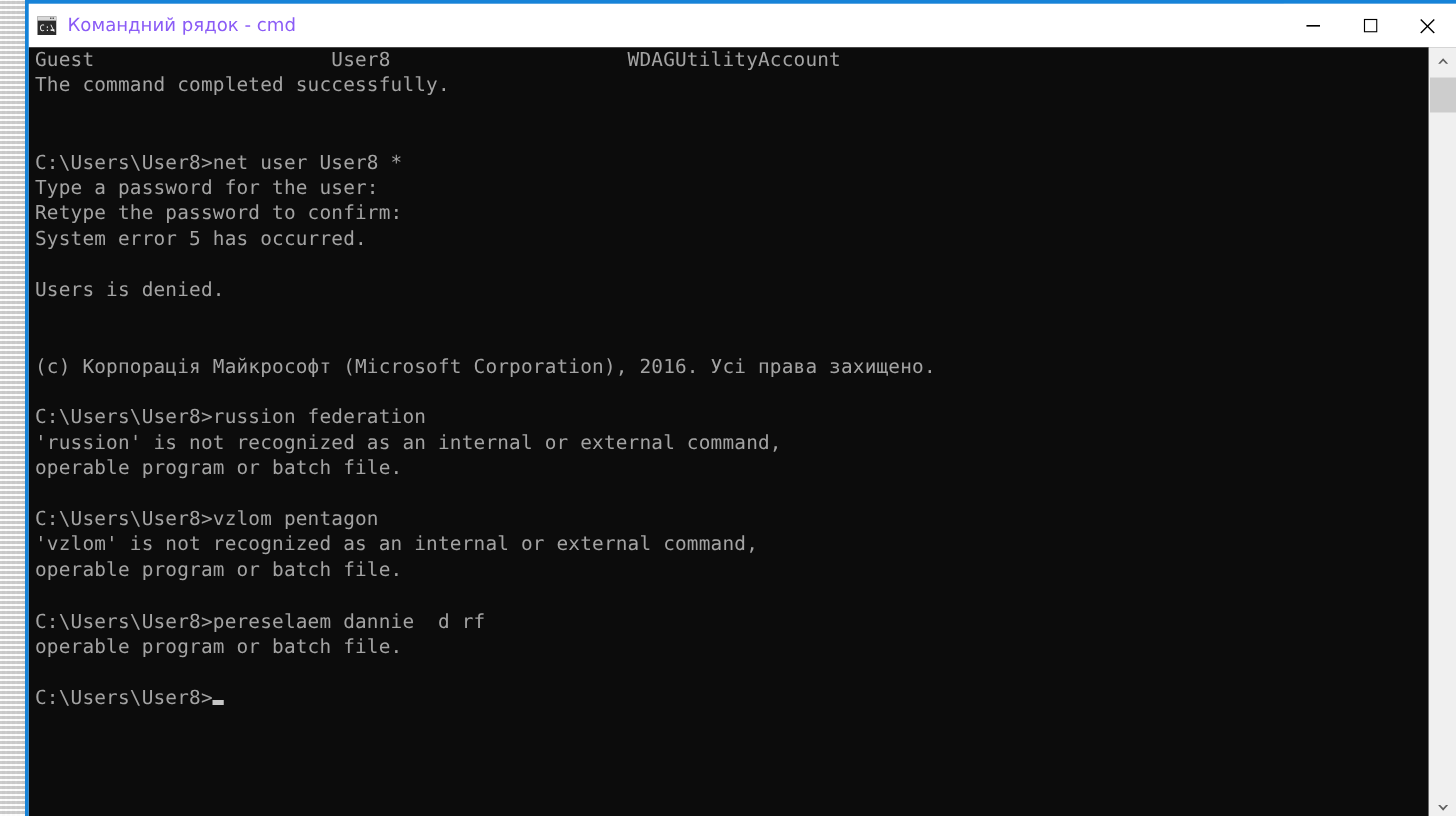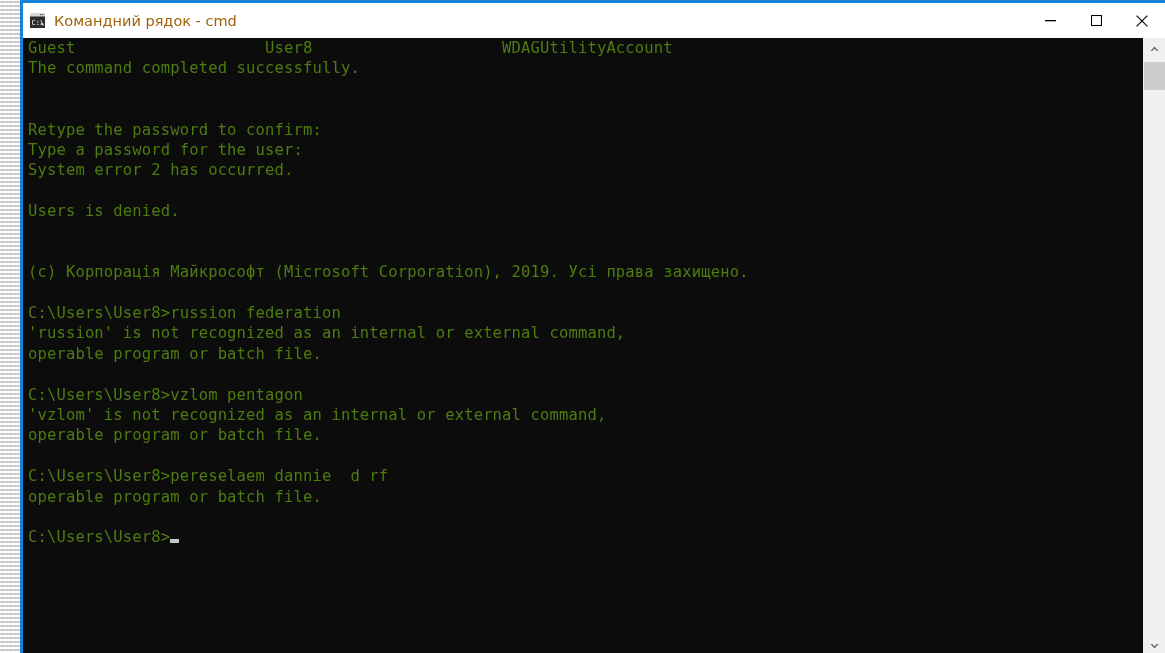--- a/index.html
+++ b/index.html
@@ -51,21 +51,21 @@
     width: 17px;
     height: 17px;
     margin-left: 6px;
     margin-right: 8px;
     flex: 0 0 auto;
     display: block;
   }
   #title-text {
     font-family: "DejaVu Sans", sans-serif;
     font-size: 14.5px;
-    color: #a16207;
+    color: #8b5cf6;
     white-space: nowrap;
     letter-spacing: 0px;
   }
   #window-controls {
     position: absolute;
     right: 0;
     top: 0;
     height: 35px;
     display: flex;
     align-items: stretch;
@@ -91,21 +91,21 @@
     flex: 1 1 auto;
     position: relative;
     padding: 0;
     overflow: hidden;
     background: #0c0c0c;
   }
   .console-line {
     font-family: "DejaVu Sans Mono", monospace;
     font-size: 15.5px;
     line-height: 20.4px;
-    color: #4d7c0f;
+    color: #a3a3a3;
     white-space: pre;
     letter-spacing: 0.15px;
     height: 20.4px;
     padding-left: 5px;
   }
   .cursor-block {
     display: inline-block;
     width: 9px;
     height: 4px;
     background: #c6c6c6;
@@ -187,28 +187,29 @@
       </div>
     </div>
   </div>
 
   <div id="console-area">
     <div id="console-text">
         <div class="console-line">Guest                    User8                    WDAGUtilityAccount</div>
         <div class="console-line">The command completed successfully.</div>
         <div class="console-line">&nbsp;</div>
         <div class="console-line">&nbsp;</div>
+        <div class="console-line">C:\Users\User8&gt;net user User8 *</div>
+        <div class="console-line">Type a password for the user:</div>
         <div class="console-line">Retype the password to confirm:</div>
-        <div class="console-line">Type a password for the user:</div>
-        <div class="console-line">System error 2 has occurred.</div>
+        <div class="console-line">System error 5 has occurred.</div>
         <div class="console-line">&nbsp;</div>
         <div class="console-line">Users is denied.</div>
         <div class="console-line">&nbsp;</div>
         <div class="console-line">&nbsp;</div>
-        <div class="console-line">(c) Корпорація Майкрософт (Microsoft Corporation), 2019. Усі права захищено.</div>
+        <div class="console-line">(c) Корпорація Майкрософт (Microsoft Corporation), 2016. Усі права захищено.</div>
         <div class="console-line">&nbsp;</div>
         <div class="console-line">C:\Users\User8&gt;russion federation</div>
         <div class="console-line">'russion' is not recognized as an internal or external command,</div>
         <div class="console-line">operable program or batch file.</div>
         <div class="console-line">&nbsp;</div>
         <div class="console-line">C:\Users\User8&gt;vzlom pentagon</div>
         <div class="console-line">'vzlom' is not recognized as an internal or external command,</div>
         <div class="console-line">operable program or batch file.</div>
         <div class="console-line">&nbsp;</div>
         <div class="console-line">C:\Users\User8&gt;pereselaem dannie  d rf</div>

